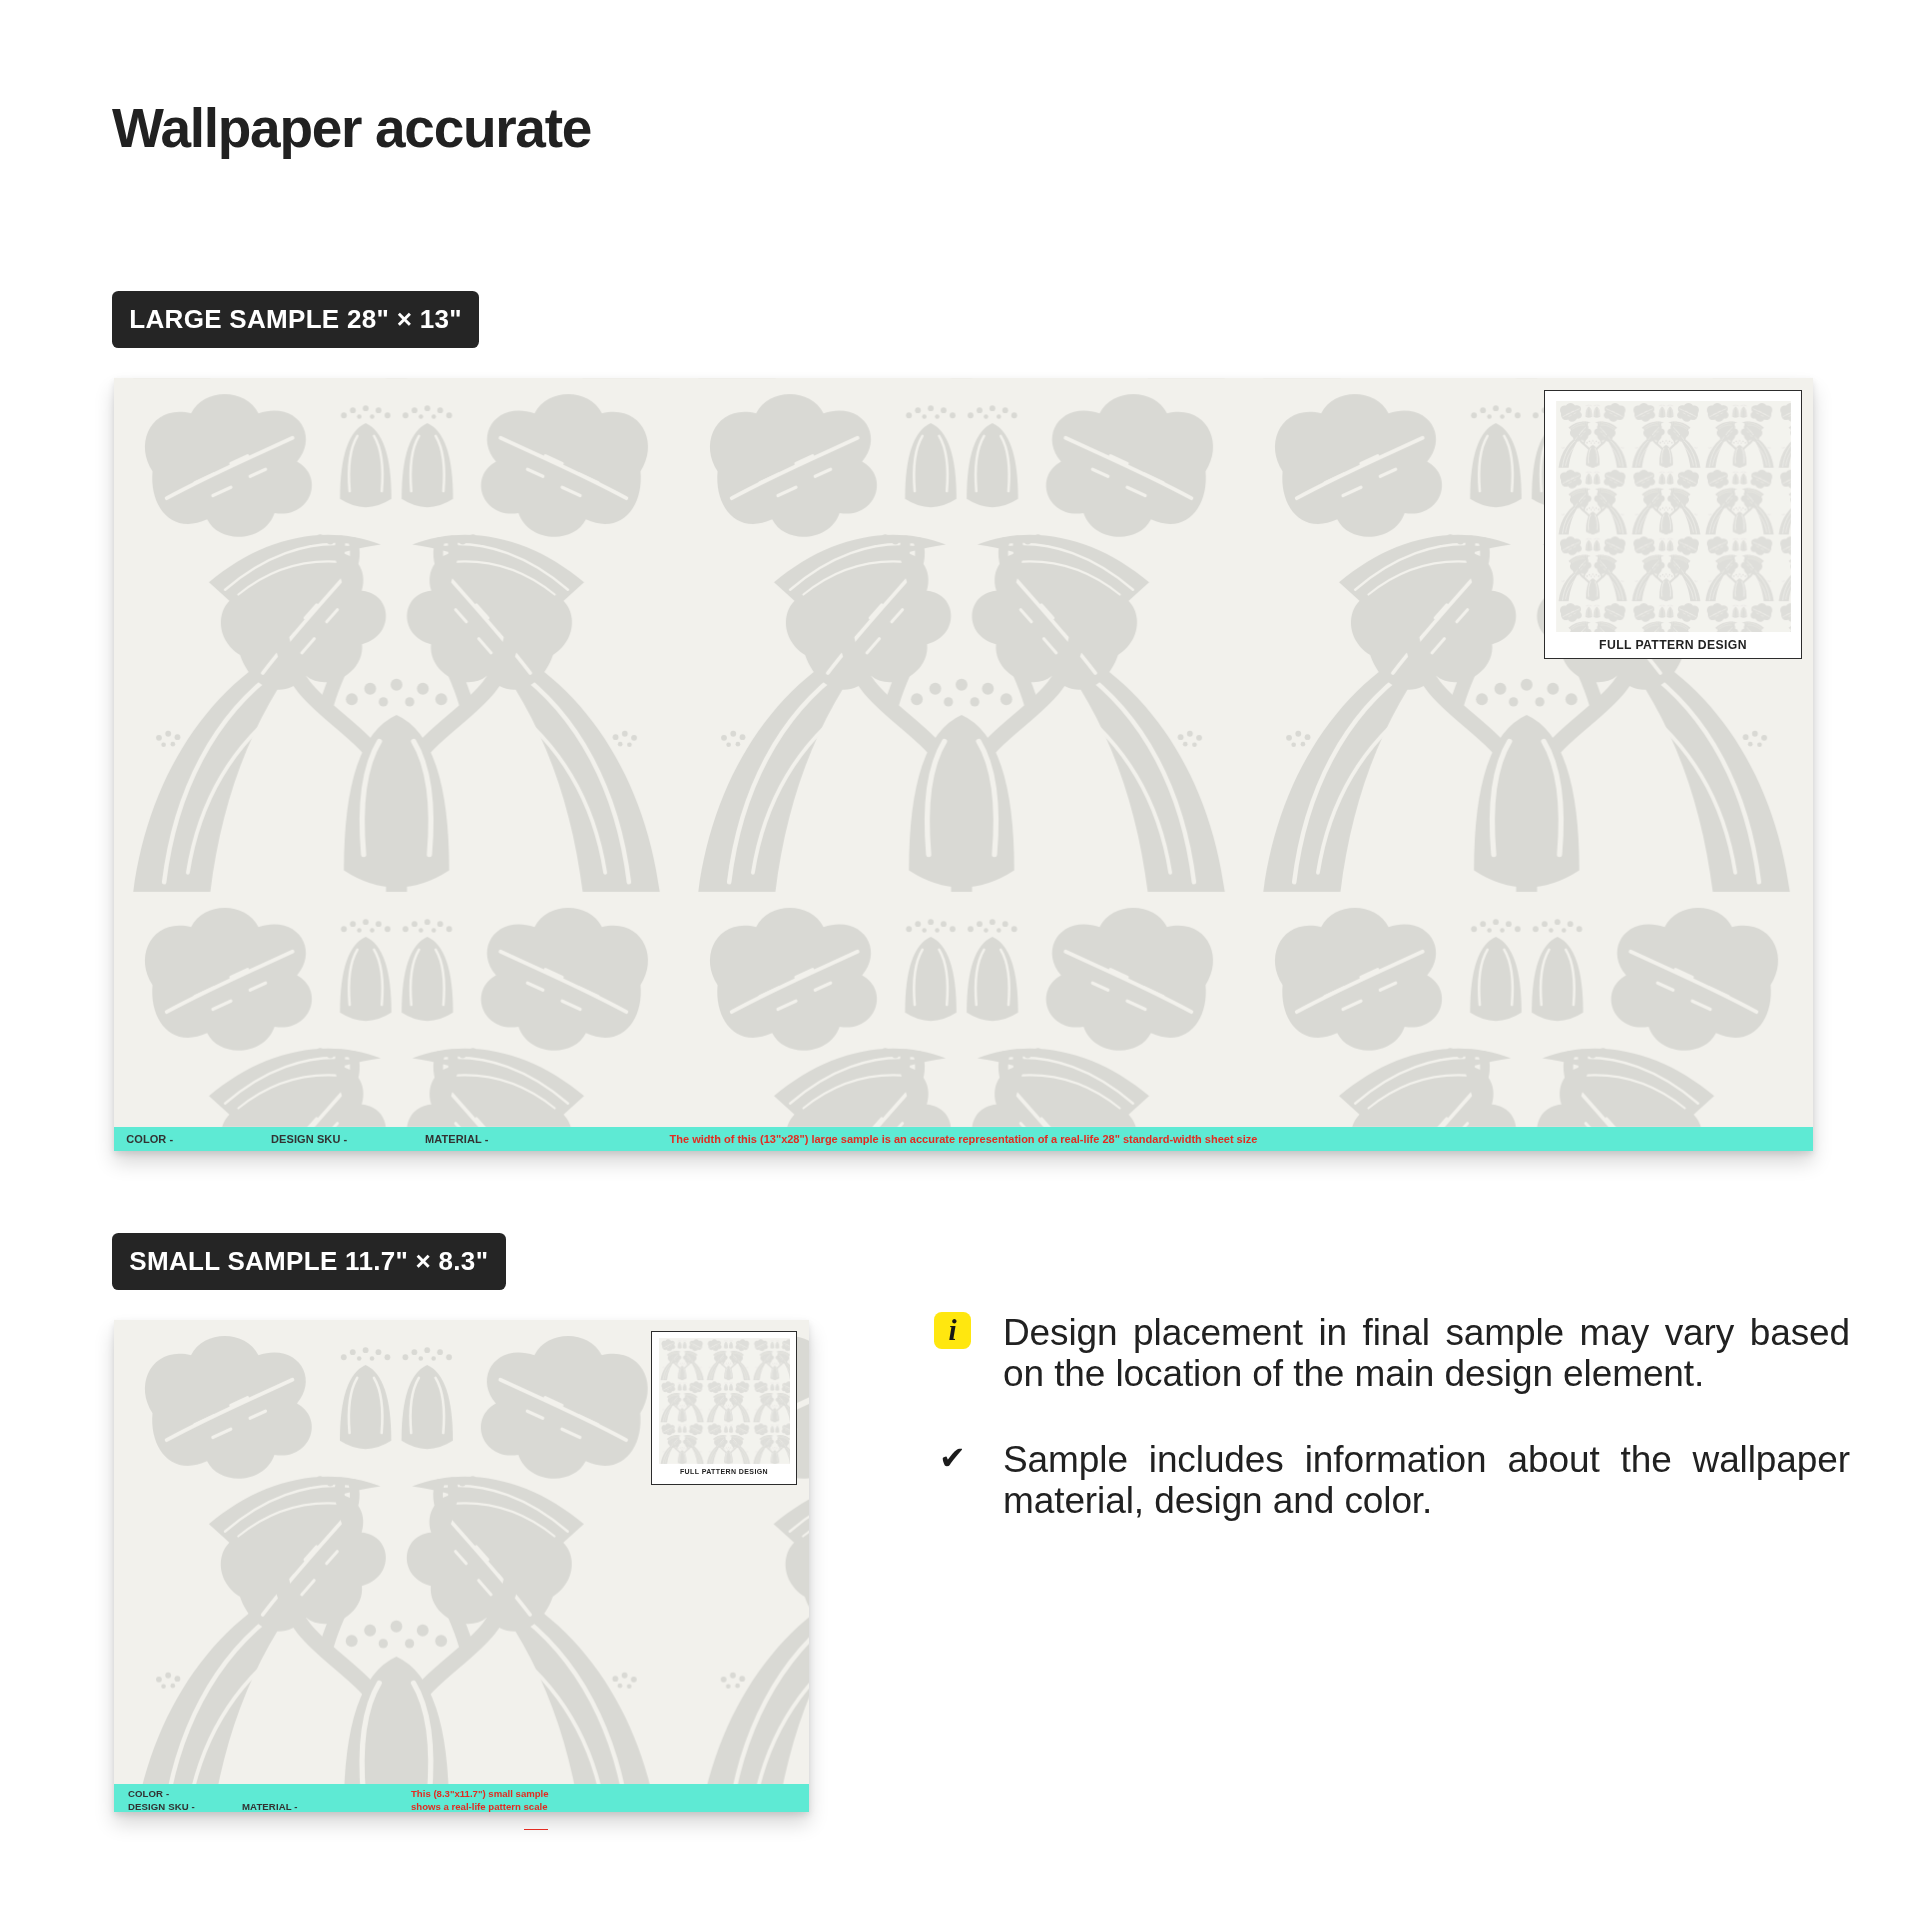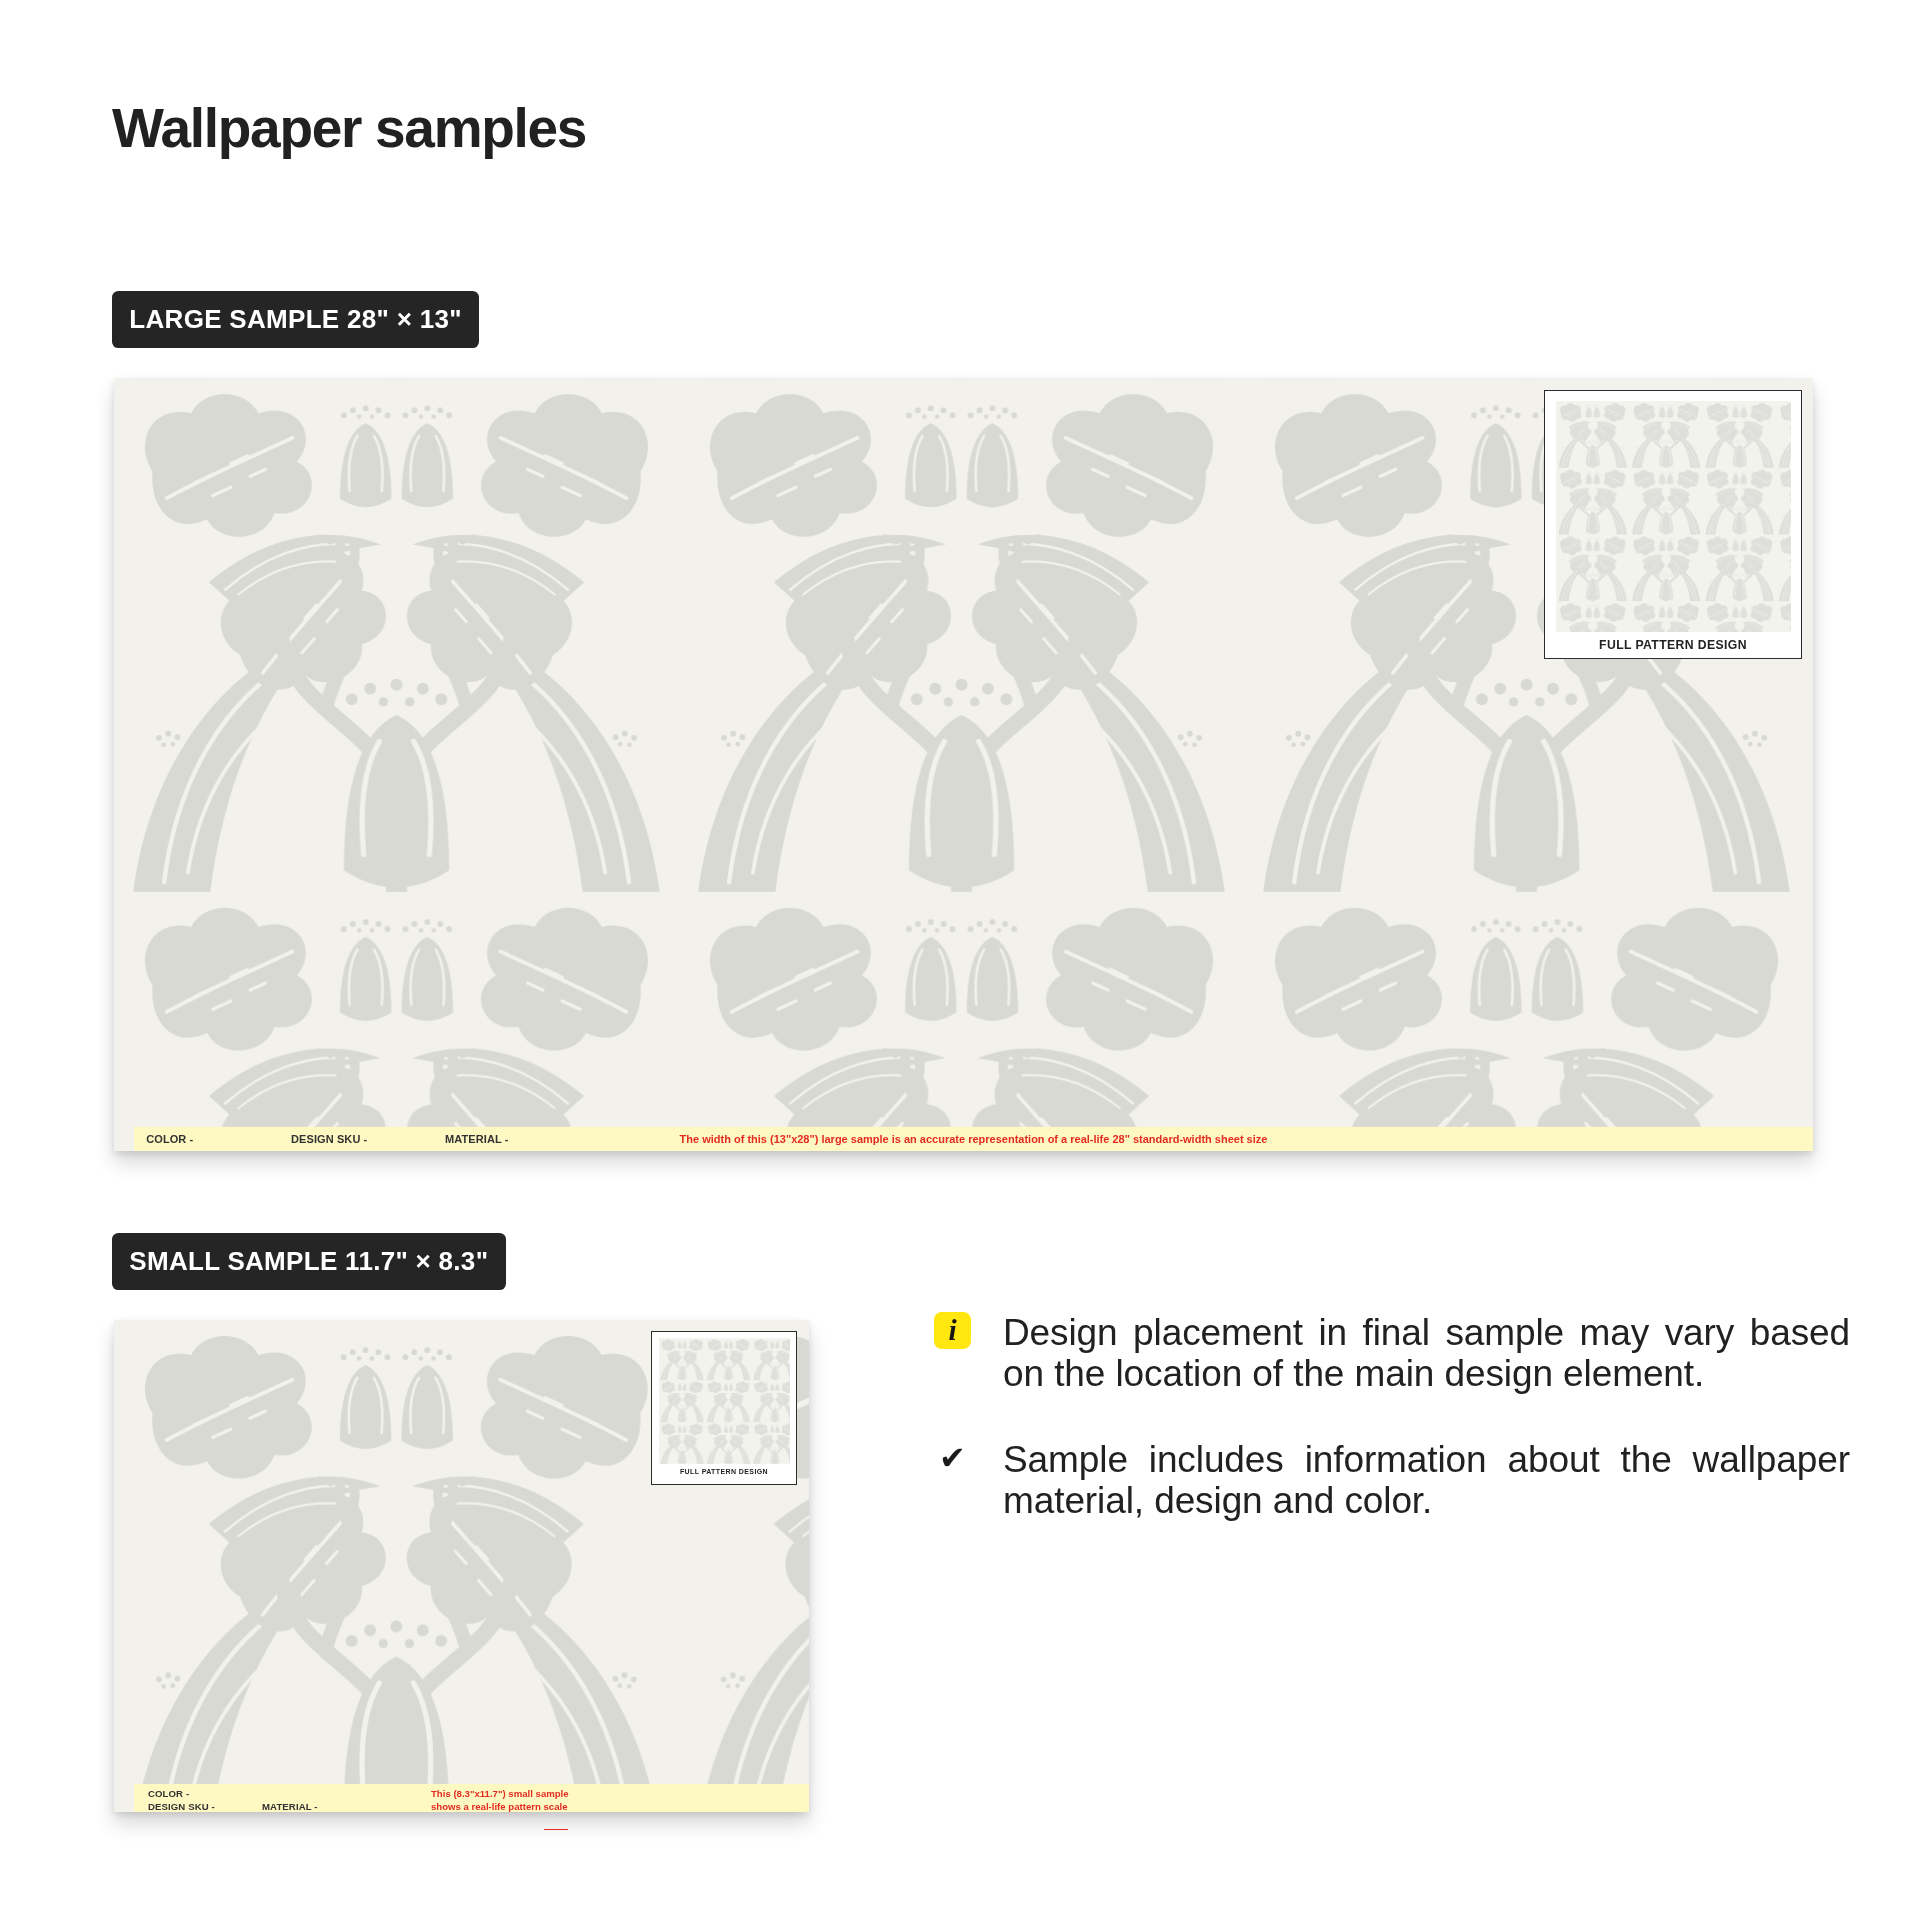--- a/index.html
+++ b/index.html
@@ -26,21 +26,21 @@
          border-radius:6.4px;white-space:nowrap;}
   .badge-large{left:112px;top:291px;}
   .badge-small{left:112px;top:1233px;}
 
   .sample{position:absolute;background:var(--wallpaper-bg);
           box-shadow:0 11.6px 19px rgba(0,0,0,.16),0 2.6px 6.4px rgba(0,0,0,.10);}
   .sample-large{left:114px;top:378px;width:1699px;height:773px;}
   .sample-small{left:114px;top:1320px;width:695px;height:492px;}
   .wp-fill{position:absolute;left:0;top:0;display:block;}
 
-  .sheet-footer{position:absolute;left:0;right:0;bottom:0;background:#fef9c3;margin-left:20px;}
+  .sheet-footer{position:absolute;left:0;right:0;bottom:0;background:#5eead4;}
   .sample-large .sheet-footer{height:24.4px;}
   .sample-small .sheet-footer{height:28px;}
   .flabel{position:absolute;font-size:11px;font-weight:600;color:#323232;letter-spacing:0.1px;white-space:nowrap;}
   .sample-large .flabel{top:6.4px;}
   .sample-small .flabel{font-size:9.6px;}
   .fnote{position:absolute;left:50%;top:6.4px;transform:translateX(-50%);
          font-size:11px;font-weight:700;color:var(--note-red);white-space:nowrap;}
   .fnote-line{position:absolute;font-size:9.6px;font-weight:700;color:var(--note-red);white-space:nowrap;}
   .u-red{border-bottom:1.3px solid var(--note-red);padding-bottom:17px;}
 
@@ -142,21 +142,21 @@
       <rect class="pbg" width="72.16" height="65.6"></rect>
       <g transform="scale(0.082)">
           <use href="#fullTile"></use>
         </g>
     </pattern>
   </defs>
 </svg>
 
 <div class="page">
 
-  <h1 class="title">Wallpaper samples</h1>
+  <h1 class="title">Wallpaper accurate</h1>
 
 
   <div class="badge badge-large">LARGE SAMPLE 28" × 13"</div>
 
   <div class="sample sample-large">
     <svg class="wp-fill" width="1699" height="749" viewBox="0 0 2646 1166">
       <rect width="100%" height="100%" fill="url(#wpMain)"></rect>
     </svg>
     <div class="inset inset-large">
       <svg width="235" height="231" viewBox="0 0 366 360">

